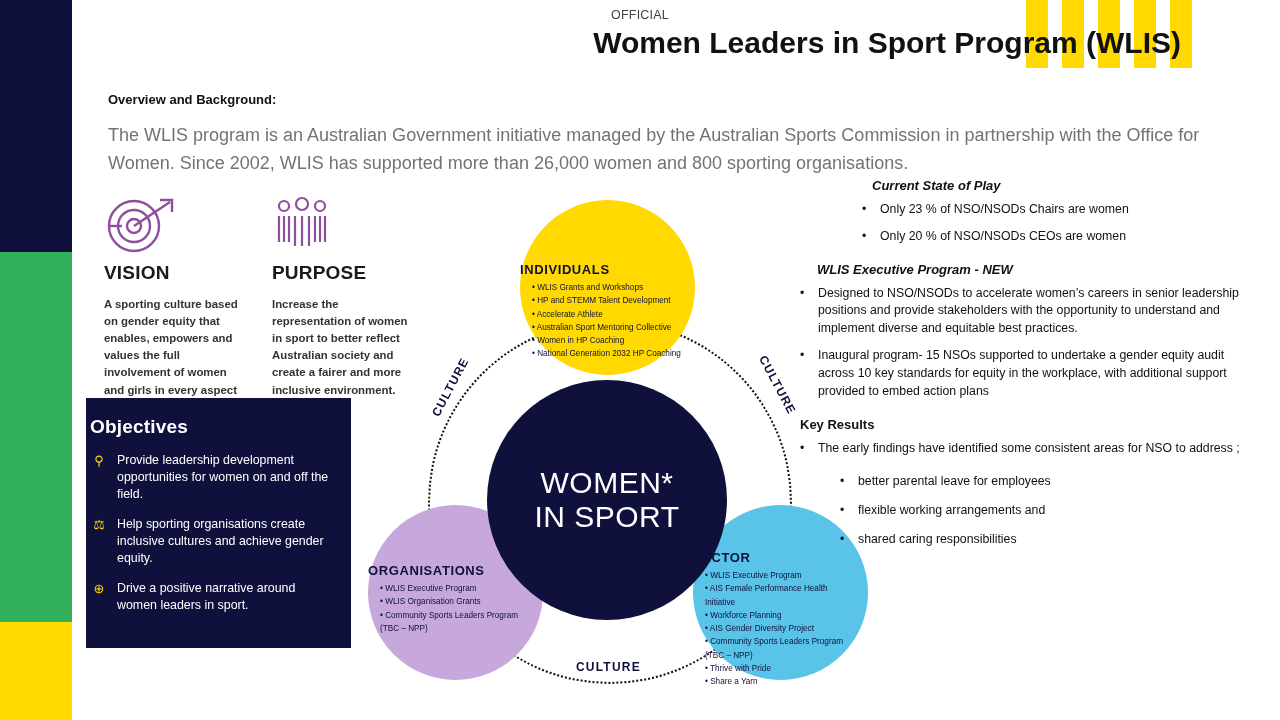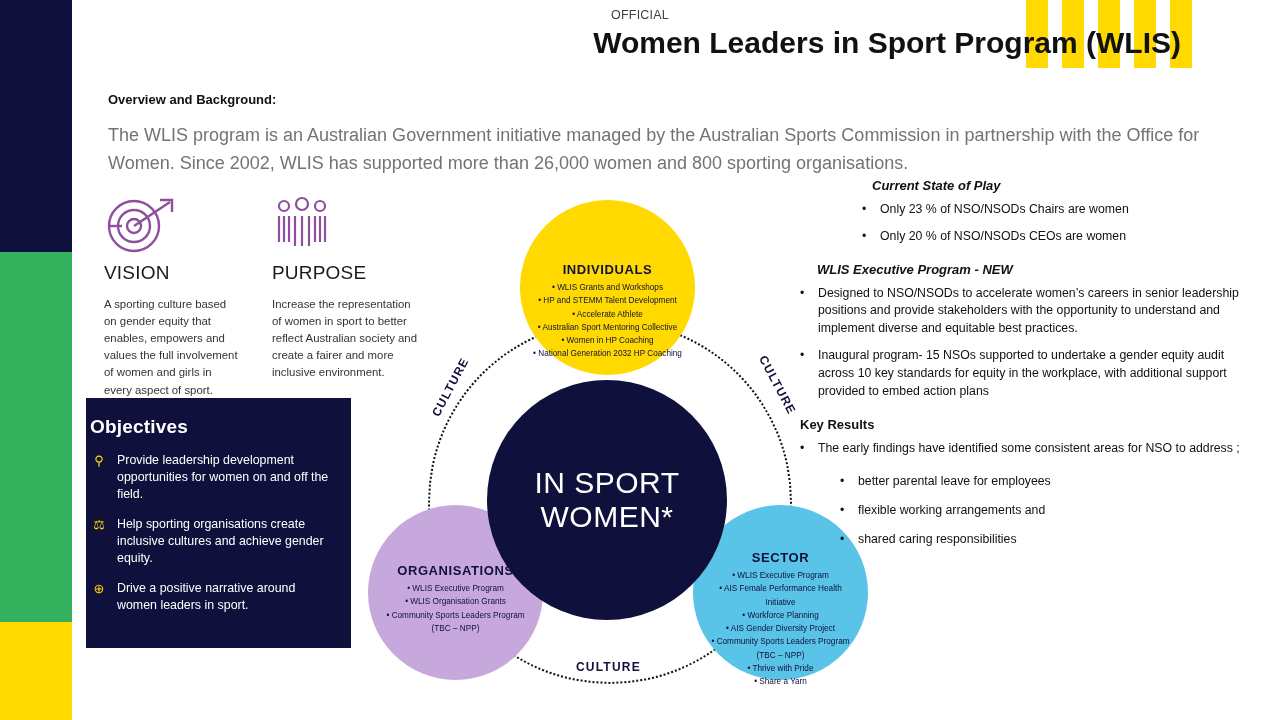--- a/index.html
+++ b/index.html
@@ -88,21 +88,21 @@
     position: absolute;
     top: 122px;
     left: 108px;
     width: 1110px;
     font-size: 18px;
     line-height: 1.55;
     color: #737373;
   }
 
   
-  .vp-block { position: absolute; }
+  .vp-block { position: absolute; font-weight: bold; }
   .vp-vision { left: 104px; top: 196px; width: 135px; }
   .vp-purpose { left: 272px; top: 196px; width: 145px; }
   .vp-icon { height: 62px; }
   .vp-head {
     font-size: 19px;
     color: #1a1a1a;
     letter-spacing: 0.2px;
     margin-top: 4px;
   }
   .vp-text {
@@ -152,21 +152,21 @@
   .venn {
     position: absolute;
     left: 360px;
     top: 180px;
     width: 520px;
     height: 520px;
   }
   .circle {
     position: absolute;
     border-radius: 50%;
-    text-align: center;
+    text-align: left;
     box-sizing: border-box;
   }
   .c-ind {
     left: 160px; top: 20px;
     width: 175px; height: 175px;
     background: #ffd900;
     padding-top: 62px;
   }
   .c-org {
     left: 8px; top: 325px;
@@ -381,22 +381,22 @@
         <div>AIS Female Performance Health Initiative</div>
         <div>Workforce Planning</div>
         <div>AIS Gender Diversity Project</div>
         <div>Community Sports Leaders Program (TBC – NPP)</div>
         <div>Thrive with Pride</div>
         <div>Share a Yarn</div>
       </div>
     </div>
 
     <div class="circle c-center">
+      <div class="line">WOMEN*</div>
       <div class="line">IN SPORT</div>
-      <div class="line">WOMEN*</div>
     </div>
 
     <div class="culture-word cw-left">CULTURE</div>
     <div class="culture-word cw-right">CULTURE</div>
     <div class="culture-word cw-bottom">CULTURE</div>
   </div>
 
   <div class="right">
 
     <div class="r-head">Current State of Play</div>

